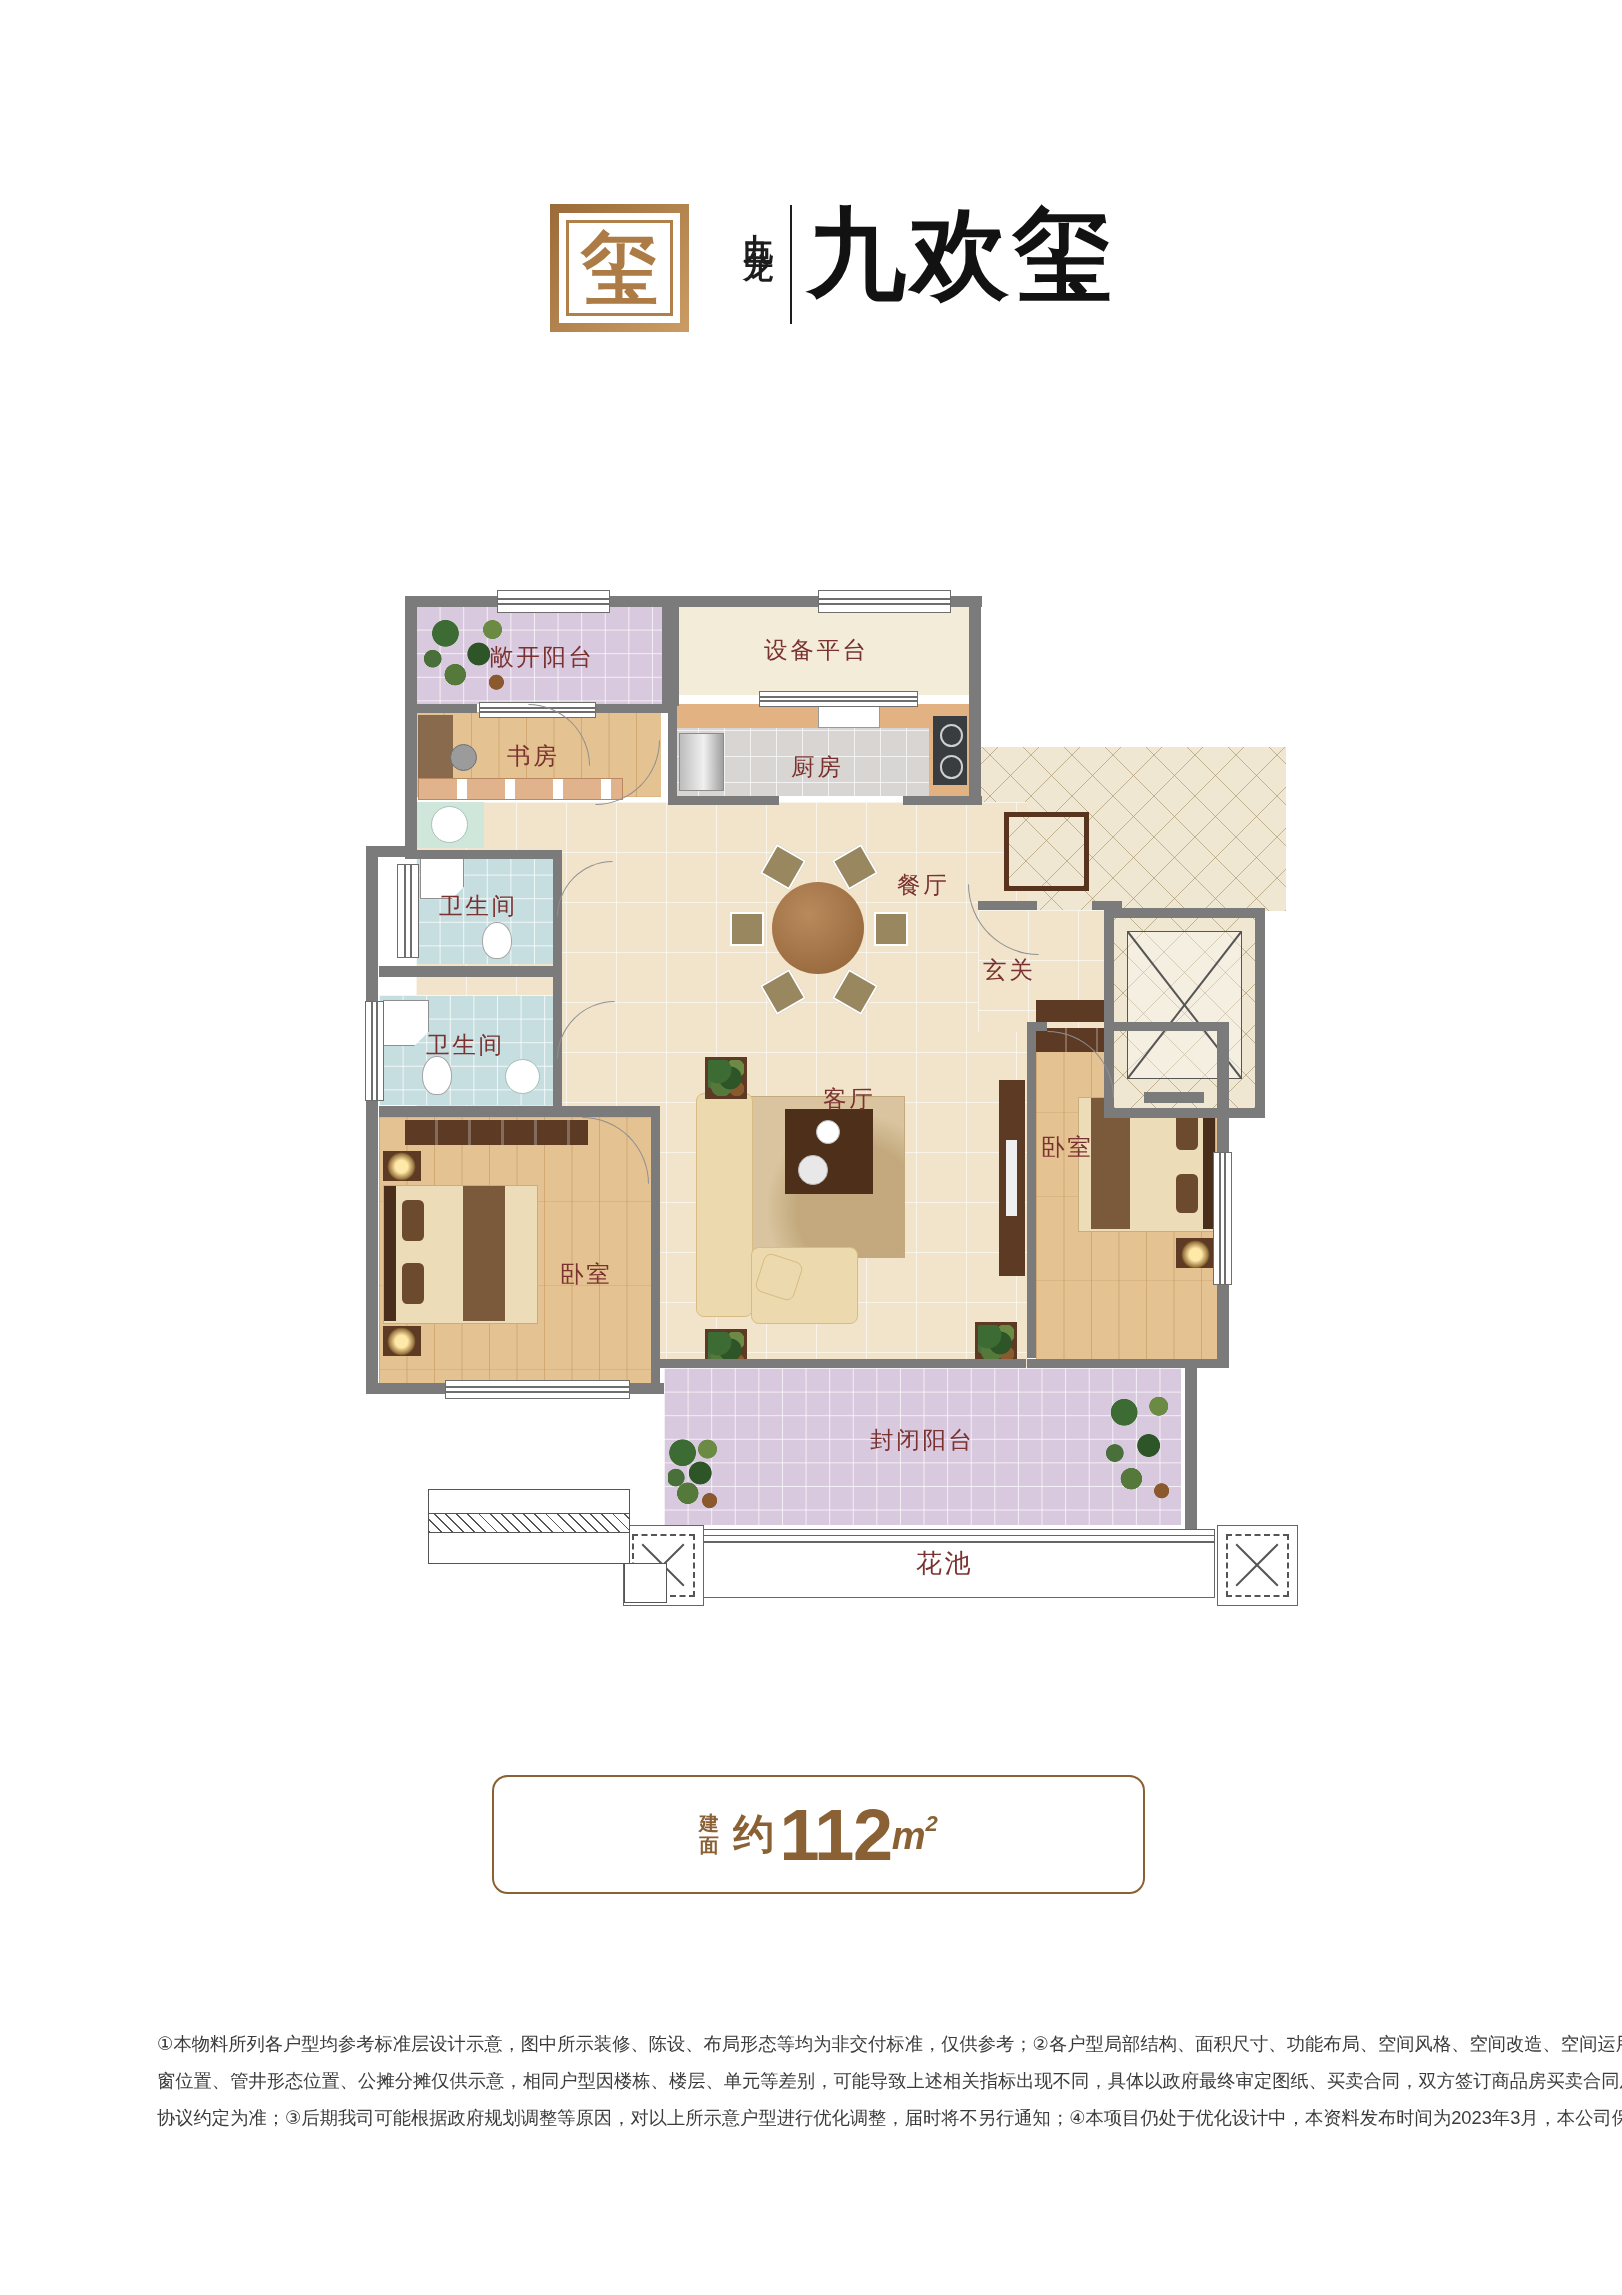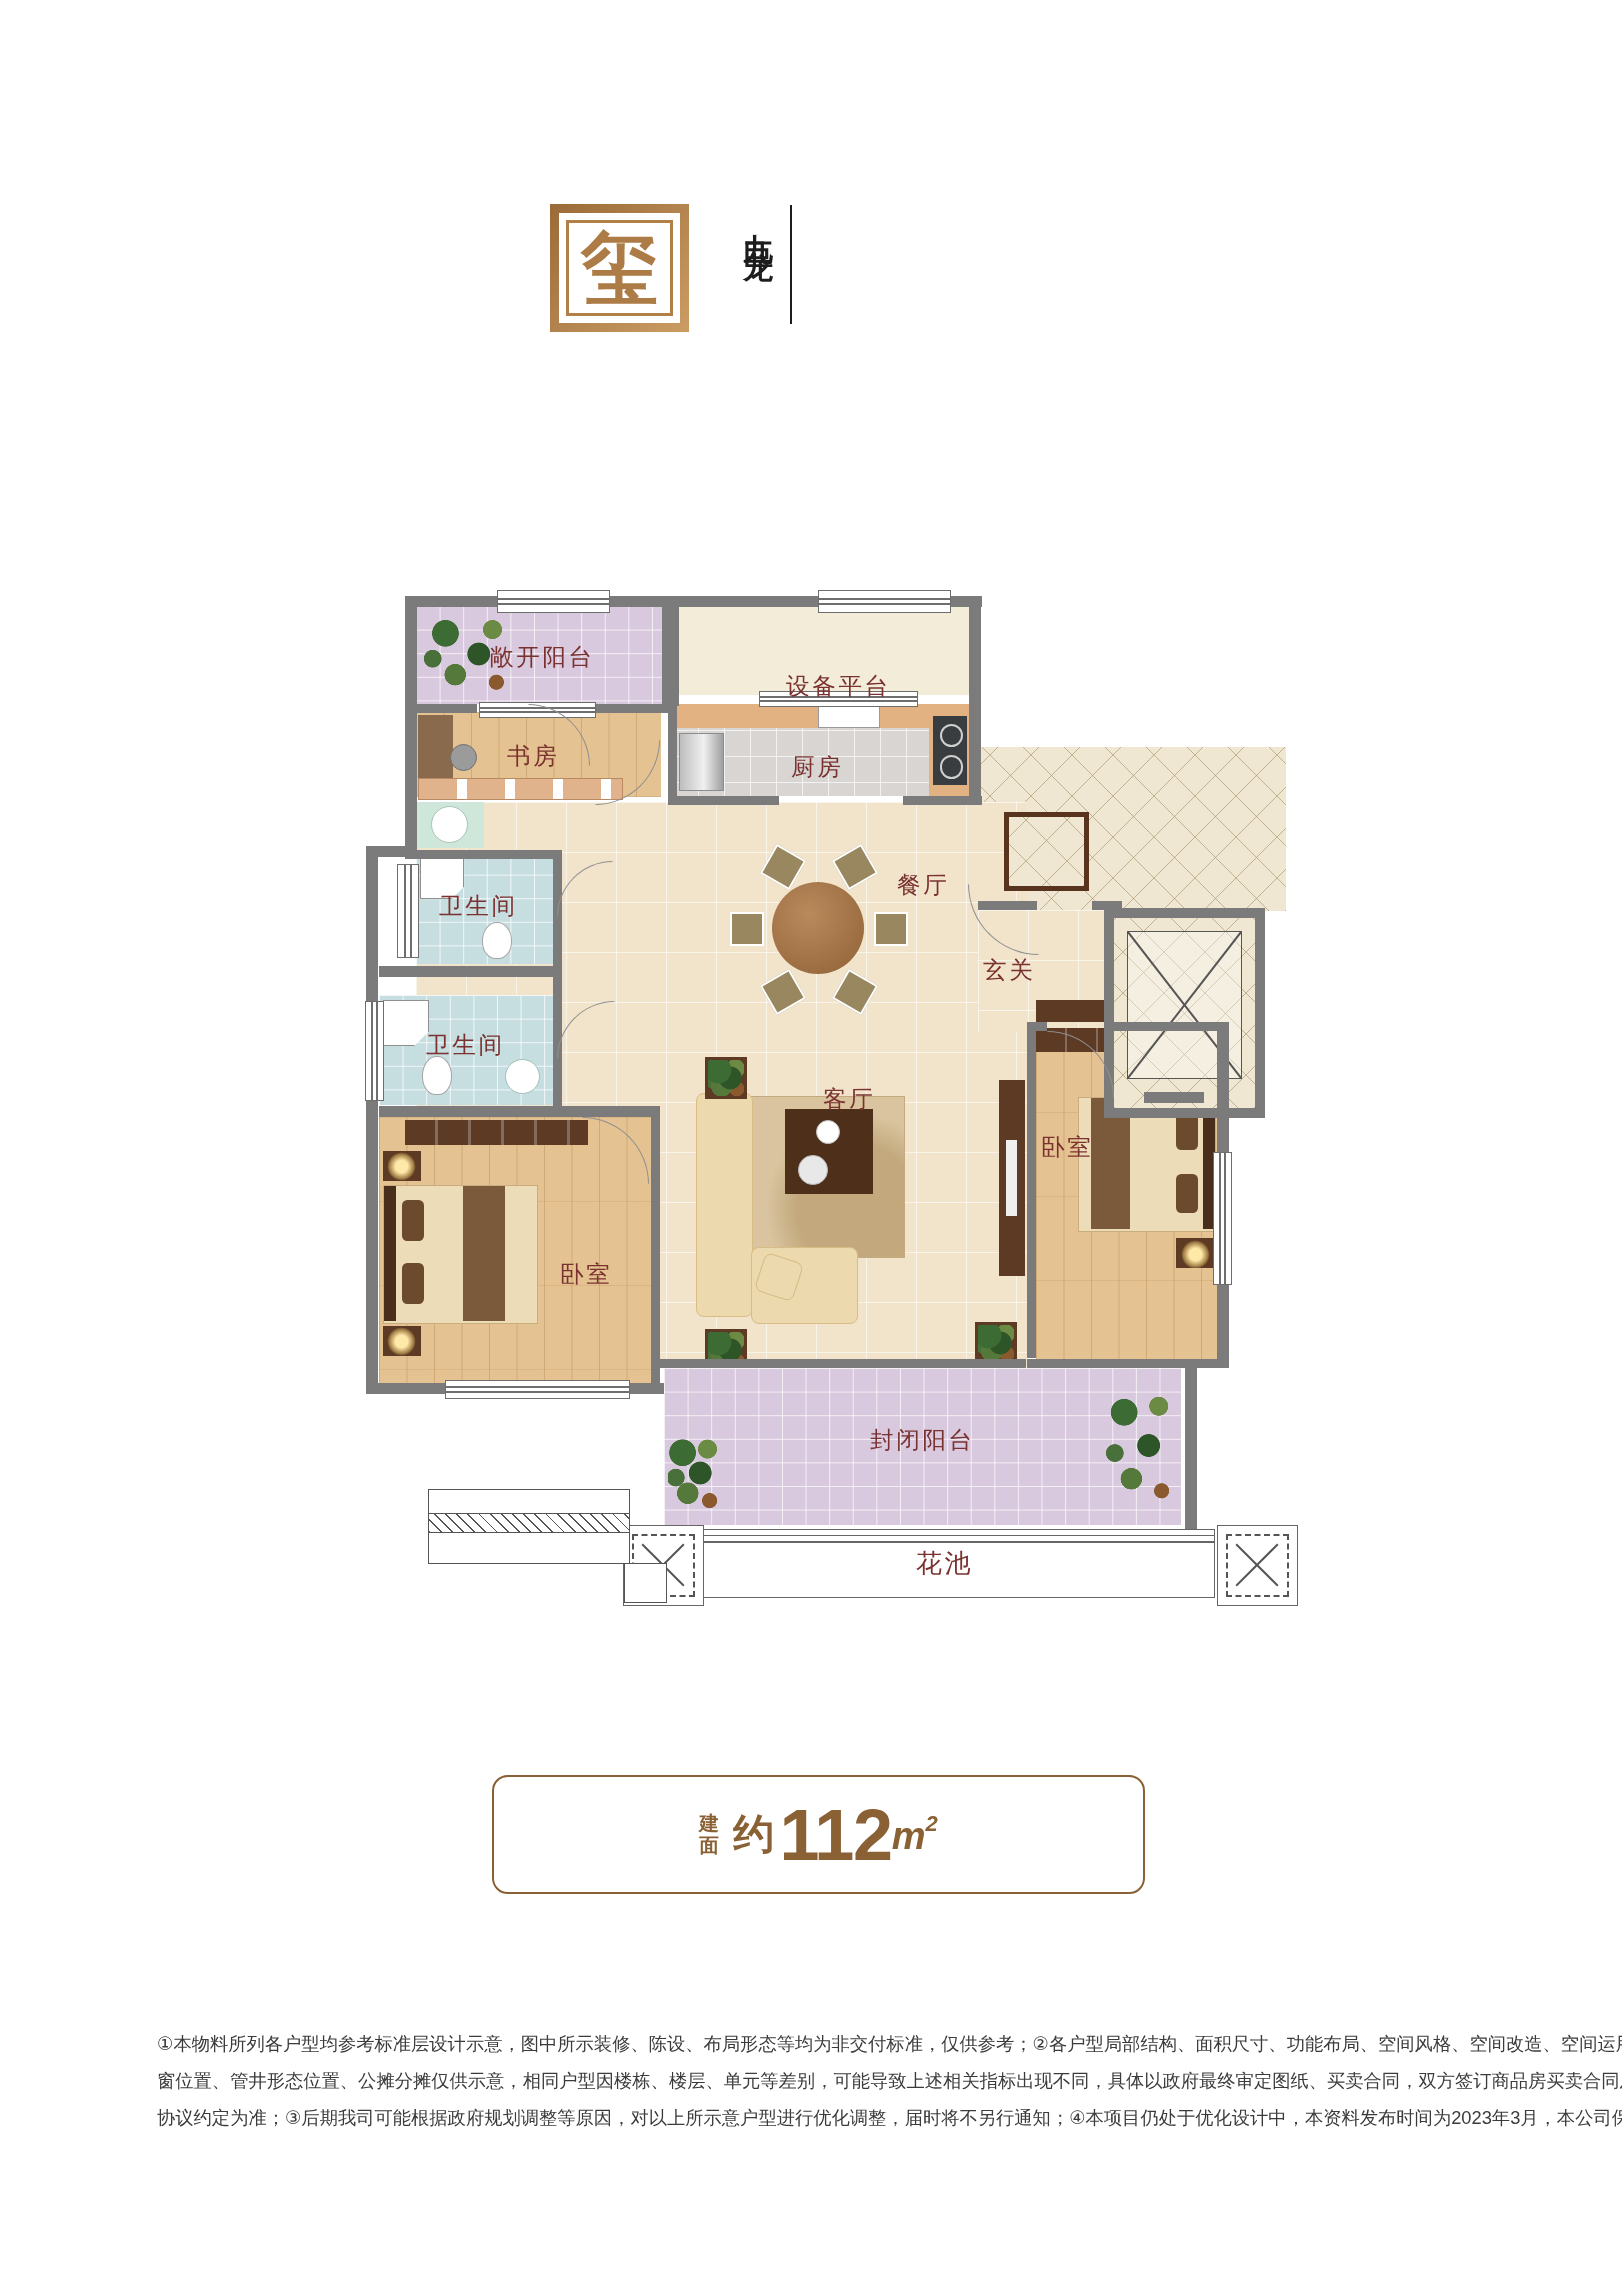--- a/index.html
+++ b/index.html
@@ -92,20 +92,21 @@
 <div class="page">
 
   <div class="seal">
     <div class="seal-gap"></div>
     <div class="seal-inner">
       <span class="seal-glyph">玺</span>
     </div>
   </div>
   <div class="company-vert">九巨龙</div>
   <div class="brand-divider"></div>
+  <div class="project-name">九欢玺</div>
 
   <div class="floorplan">
 
     <div class="abs tile-diag" style="left:615px;top:171px;width:305px;height:164px;"></div>
 
     <div class="abs tile-beige" style="left:50px;top:226px;width:611px;height:565px;"></div>
 
     <div class="abs tile-beige" style="left:612px;top:334px;width:222px;height:122px;"></div>
 
     <div class="abs tile-purple" style="left:50px;top:30px;width:249px;height:98px;"></div>
@@ -272,21 +273,21 @@
       <svg class="abs" style="left:13px;top:13px;" width="52" height="52" viewBox="0 0 80 80">
         <line x1="8" y1="8" x2="72" y2="72" stroke="#555" stroke-width="3"></line>
         <line x1="72" y1="8" x2="8" y2="72" stroke="#555" stroke-width="3"></line>
       </svg>
     </div>
     <div class="hatchbox" style="left:62px;top:913px;width:200px;height:73px;"></div>
     <div class="hatch" style="left:62px;top:937px;width:200px;height:18.3px;"></div>
     <div class="hatchbox" style="left:258px;top:987px;width:41px;height:38px;"></div>
 
     <div class="room-label" style="left:124px;top:65px;">敞开阳台</div>
-    <div class="room-label" style="left:420px;top:58px;margin-top:36px;">设备平台</div>
+    <div class="room-label" style="left:398px;top:58px;">设备平台</div>
     <div class="room-label" style="left:141px;top:164px;">书房</div>
     <div class="room-label" style="left:425px;top:175px;">厨房</div>
     <div class="room-label" style="left:531px;top:293px;">餐厅</div>
     <div class="room-label" style="left:617px;top:378px;">玄关</div>
     <div class="room-label" style="left:73px;top:314px;">卫生间</div>
     <div class="room-label" style="left:60px;top:453px;">卫生间</div>
     <div class="room-label" style="left:457px;top:507px;">客厅</div>
     <div class="room-label" style="left:194px;top:682px;">卧室</div>
     <div class="room-label" style="left:675px;top:555px;">卧室</div>
     <div class="room-label" style="left:504px;top:848px;">封闭阳台</div>

